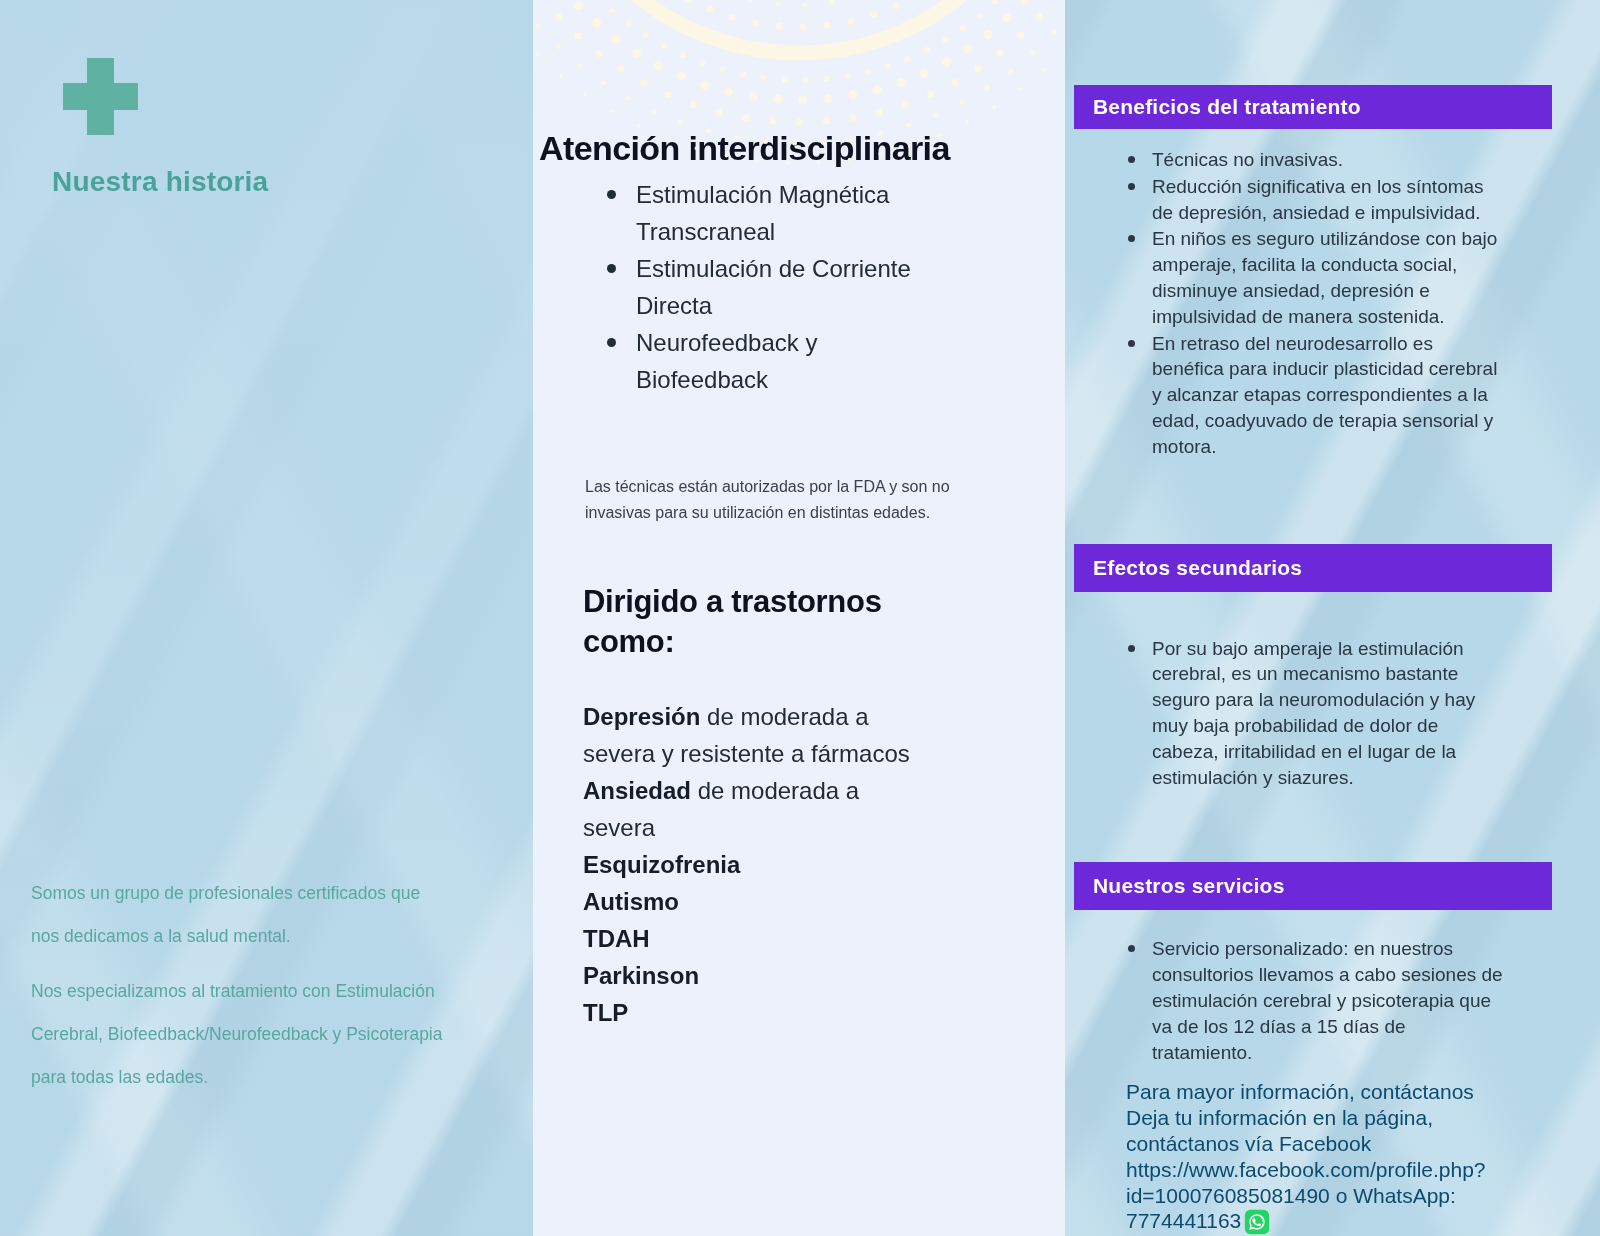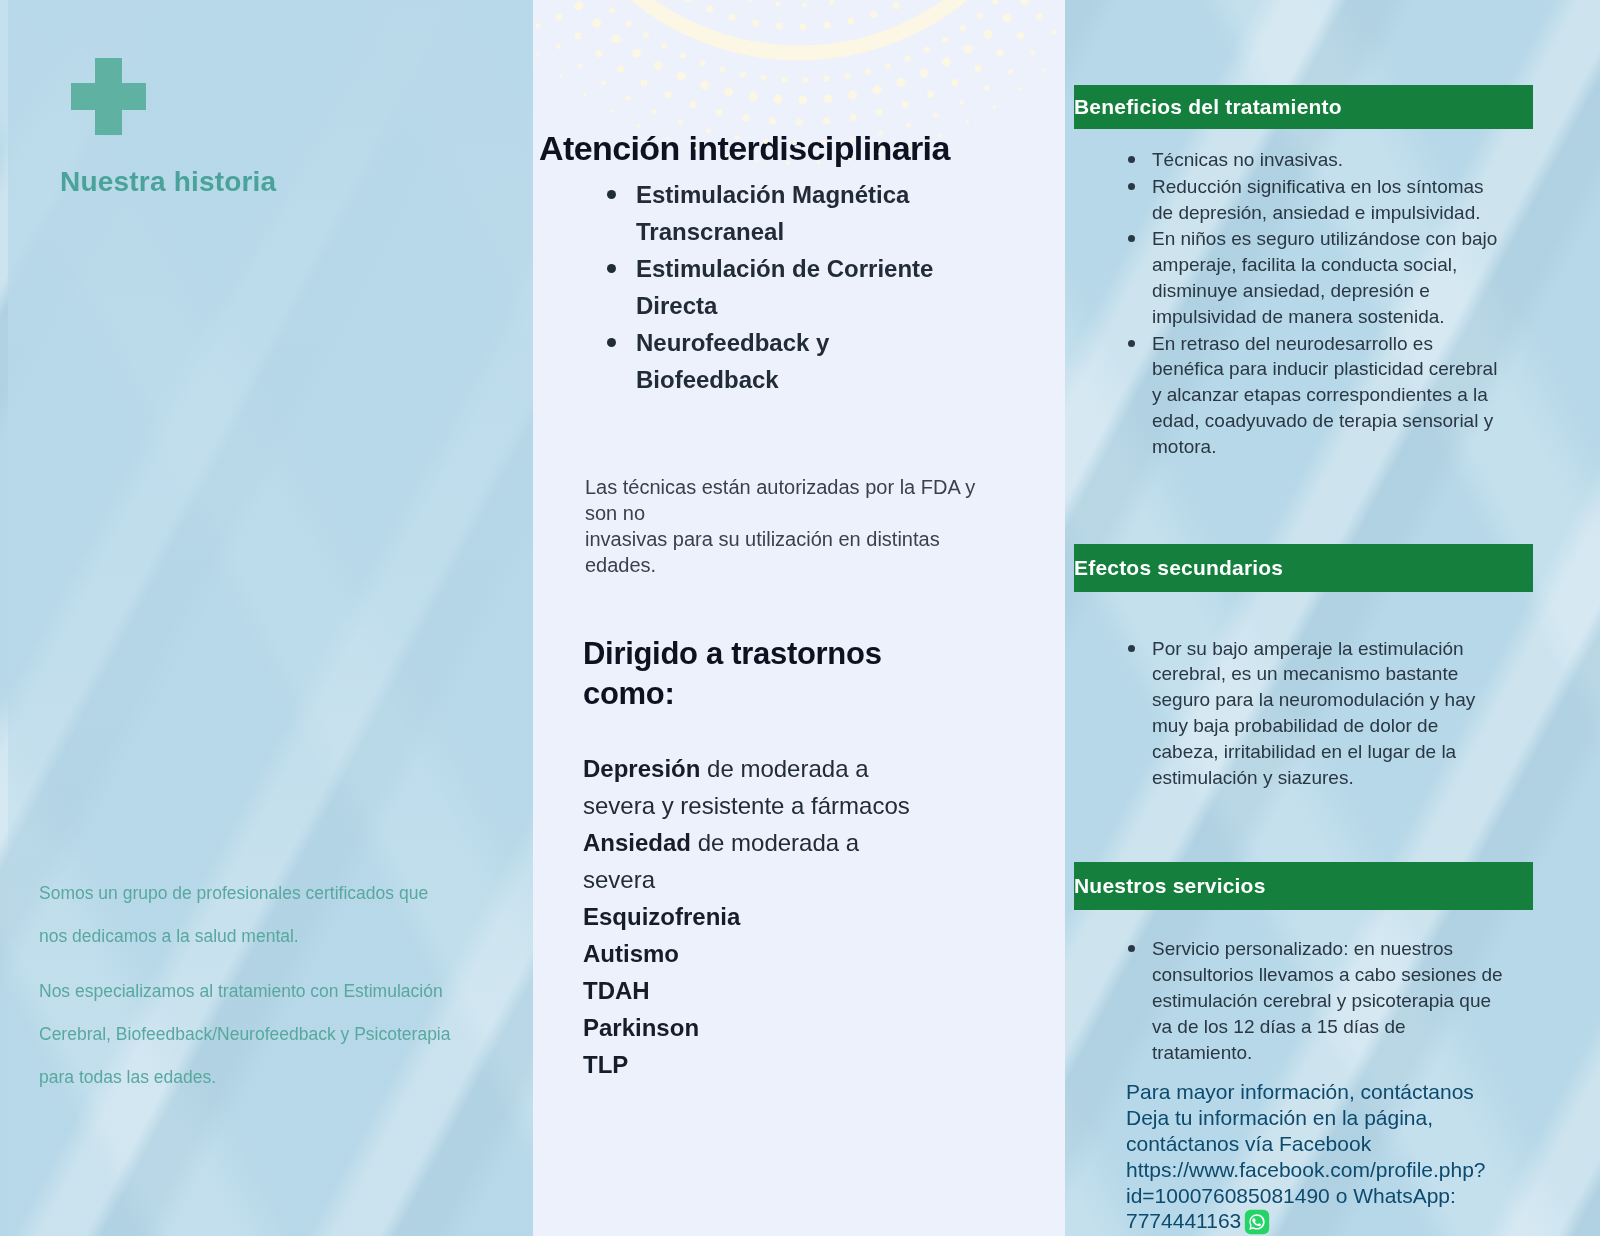--- a/index.html
+++ b/index.html
@@ -20,21 +20,21 @@
         rgba(255,255,255,0) 210px 260px),
       repeating-linear-gradient(62deg,
         rgba(255,255,255,0) 0 120px,
         rgba(230,243,250,.28) 150px 210px,
         rgba(255,255,255,0) 260px 380px);
   }
   .panel { position:absolute; top:0; height:1236px; z-index:1; }
 
   
   .panel-left {
-    left:8px; width:533px;
+    left:0; width:533px;
     background:linear-gradient(rgba(184,217,234,.95) 0%, rgba(184,217,234,.55) 55%, rgba(184,217,234,.12) 85%);
   }
   .plus { position:absolute; left:63px; top:58px; width:75px; height:77px; }
   .plus::before { content:""; position:absolute; left:24px; top:0; width:27px; height:77px; background:#5fb2a2; }
   .plus::after  { content:""; position:absolute; left:0; top:25px; width:75px; height:27px; background:#5fb2a2; }
   .left-title {
     position:absolute; left:52px; top:166px;
     font-size:28px; font-weight:bold; color:#49a39a; letter-spacing:.2px;
   }
   .left-para {
@@ -46,47 +46,47 @@
   .left-para.p2 { top:970px; }
 
   
   .panel-middle { left:533px; width:532px; background:#edf1fb; }
   .arc-decor { position:absolute; left:0; top:0; pointer-events:none; }
   .mid-title {
     margin:128px 0 0 6px; white-space:nowrap;
     font-size:34px; line-height:40px; font-weight:bold; letter-spacing:-.6px;
     color:#0c1220;
   }
-  .mid-list { list-style:none; margin:8px 0 0 62px; padding:0; width:420px;font-weight:bold; }
+  .mid-list { list-style:none; margin:8px 0 0 62px; padding:0; width:420px; }
   .mid-list li {
     position:relative; padding-left:41px;
     font-size:24px; line-height:37px; color:#222b38; white-space:pre-line;
   }
   .mid-list li::before {
     content:""; position:absolute; left:12px; top:14px;
     width:9px; height:9px; border-radius:50%; background:#222b38;
   }
   .fda-note {
     margin:76px 0 0 52px; width:400px;
-    font-size:20px; line-height:26px; color:#39414f; white-space:pre-line;
+    font-size:16px; line-height:26px; color:#39414f; white-space:pre-line;
   }
   .mid-subtitle {
     margin:56px 0 0 50px;
     font-size:31px; line-height:40px; font-weight:bold; letter-spacing:-.3px;
     color:#0c1220; white-space:pre-line;
   }
   .disorder-list { list-style:none; margin:36px 0 0 50px; padding:0; width:440px; }
   .disorder-list li { font-size:24px; line-height:37px; color:#222b38; white-space:pre-line; }
   .disorder-list b { font-weight:bold; color:#151d2a; }
 
   
   .panel-right { left:1065px; width:535px; }
   .bar {
-    margin-left:9px; width:459px; 
-    background:#15803d; color:#ffffff;
+    margin-left:9px; width:459px; padding-left:19px;
+    background:#6d28d9; color:#ffffff;
     font-weight:bold; font-size:21px; letter-spacing:.2px;
     display:flex; align-items:center;
   }
   .bar.b1 { height:44px; margin-top:85px; }
   .bar.b2 { height:48px; margin-top:84px; }
   .bar.b3 { height:48px; margin-top:72px; }
   .rlist { list-style:none; margin:18px 0 0 61px; padding:0; width:445px; }
   .rlist.effects  { margin-top:44px; }
   .rlist.services { margin-top:26px; }
   .rlist li {

